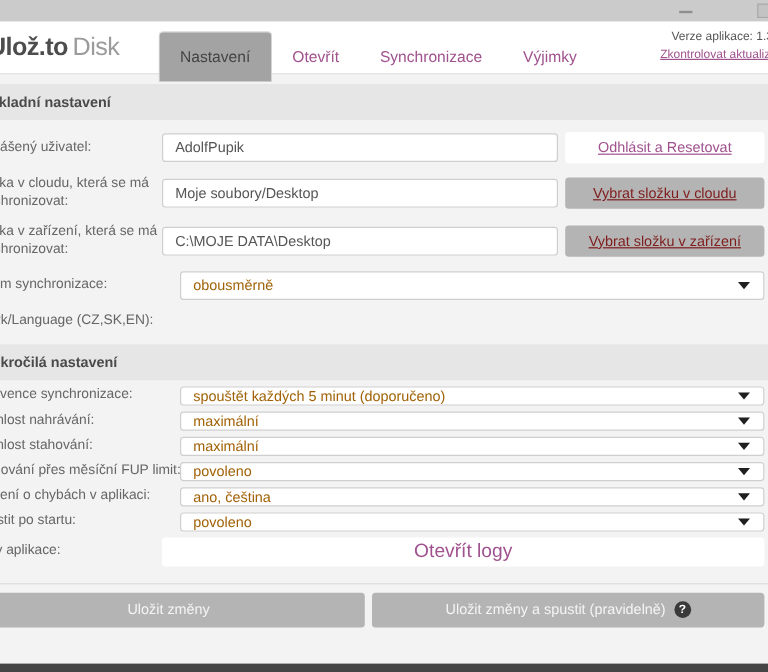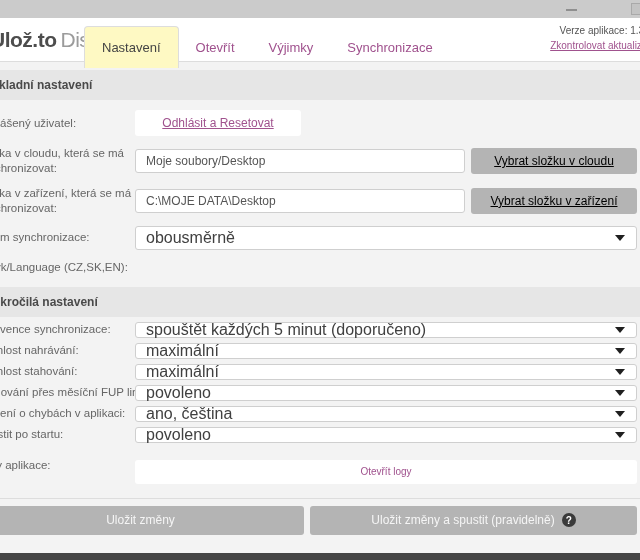--- a/index.html
+++ b/index.html
@@ -22,46 +22,46 @@
   .min-dash{position:absolute;left:604px;top:9px;width:11px;height:2px;background:#8f8f8f;}
   .ctrl-sliver{position:absolute;left:669px;top:3px;width:16px;height:12px;background:#c3c3c3;border:1px solid #a9a9a9;}
 
   
   .header{height:44px;background:#fff;border-bottom:1px solid #ddd;position:relative;padding-left:28px;display:flex;align-items:center;}
   .logo{font-size:21px;letter-spacing:-0.5px;white-space:nowrap;line-height:1;}
   .logo .lp{color:#4d4d4d;font-weight:bold;}
   .logo .ls{color:#9b9b9b;font-weight:normal;margin-left:4px;}
   .tabs{position:absolute;left:122px;top:8px;height:42px;display:flex;z-index:2;}
   .tab{padding:0 17px;display:flex;align-items:center;font-size:13px;color:var(--accent);cursor:default;}
-  .tab.active{background:#fef9c3;border:1px solid #ddd;border-bottom:none;border-radius:4px 4px 0 0;color:#444;}
+  .tab.active{background:#a3a3a3;border:1px solid #ddd;border-bottom:none;border-radius:4px 4px 0 0;color:#444;margin-left:48px;}
   .version{position:absolute;right:-6px;top:6px;text-align:right;font-size:10px;color:#555;line-height:1.45;white-space:nowrap;}
   .version a{color:var(--accent);text-decoration:underline;}
 
   
   .content{background:var(--bg);}
   .band{margin-top:8px;background:var(--band);color:var(--text-dark);font-size:12px;font-weight:bold;padding:8px 0 8px 23px;}
   .band.second{margin-top:12px;}
   .form{padding:0 15px;}
   .row{display:flex;margin-top:10px;align-items:center;}
   .row.compact{margin-top:5px;}
   .label{width:158px;flex:none;font-size:11.5px;color:var(--text-label);line-height:1.3;padding-right:2px;}
   .label.nowrap{white-space:nowrap;}
   .fieldwrap{flex:1;display:flex;gap:6px;align-items:center;min-width:0;}
   input.text{flex:1;height:24px;border:1px solid var(--border);border-radius:3px;background:#fff;
     padding:0 10px;font-size:12px;color:#555;font-family:inherit;outline:none;min-width:0;}
   .btn{flex:none;width:166px;height:26px;border-radius:3px;font-size:12px;display:flex;align-items:center;justify-content:center;cursor:default;text-decoration:underline;}
   .btn-white{background:#fff;color:var(--accent);}
-  .btn-gray{background:var(--btn-gray);color:#000000;}
+  .btn-gray{background:var(--btn-gray);color:#7f1d1d;}
   .select{flex:1;height:24px;border:1px solid var(--border);border-radius:3px;background:#fff;
-    font-size:16px;color:#404040;display:flex;align-items:center;padding:0 28px 0 10px;position:relative;min-width:0;}
+    font-size:12px;color:#a16207;display:flex;align-items:center;padding:0 28px 0 10px;position:relative;min-width:0;margin-left:15px;}
   .row.compact .select{height:16px;}
   .caret{position:absolute;right:11px;top:50%;margin-top:-3px;width:0;height:0;
     border-left:5px solid transparent;border-right:5px solid transparent;border-top:6px solid #1f1f1f;}
-  .linkbtn{flex:1;height:24px;border-radius:3px;background:#fff;color:var(--accent);font-size:10px;
-    display:flex;align-items:center;justify-content:center;cursor:default;margin-top:12px;}
+  .linkbtn{flex:1;height:24px;border-radius:3px;background:#fff;color:var(--accent);font-size:16px;
+    display:flex;align-items:center;justify-content:center;cursor:default;}
 
   
   .footer{margin-top:14px;border-top:1px solid #ddd;padding:7px 15px 8px 15px;display:flex;gap:6px;}
   .footer .fbtn{flex:1;height:29px;border-radius:3px;background:var(--btn-gray);color:#f5f5f5;
     font-size:12px;display:flex;align-items:center;justify-content:center;gap:7px;cursor:default;}
   .qicon{width:14px;height:14px;border-radius:50%;background:#3a3a3a;color:#fff;font-size:10px;font-weight:bold;
     display:flex;align-items:center;justify-content:center;}
   .bottombar{position:fixed;left:0;right:0;bottom:0;height:7px;background:#454545;z-index:5;}
 </style>
 </head>
@@ -74,38 +74,39 @@
     <div class="ctrl-sliver"></div>
   </div>
 
   <div class="header">
     <div class="logo">
       <span class="lp">Ulož.to</span><span class="ls">Disk</span>
     </div>
     <div class="tabs">
       <div class="tab active">Nastavení</div>
       <div class="tab">Otevřít</div>
+      <div class="tab">Synchronizace</div>
       <div class="tab">Výjimky</div>
-      <div class="tab">Synchronizace</div>
     </div>
     <div class="version">
       <div>Verze aplikace: 1.3.48</div>
       <a href="#">Zkontrolovat aktualizace</a>
     </div>
   </div>
 
   <div class="content">
 
     <div class="band">Základní nastavení</div>
 
     <div class="form">
 
       <div class="row">
         <div class="label nowrap">Přihlášený uživatel:</div>
         <div class="fieldwrap">
+          <input class="text" type="text" value="AdolfPupik" style="">
           <div class="btn btn-white">Odhlásit a Resetovat</div>
         </div>
       </div>
 
       <div class="row">
         <div class="label">Složka v cloudu, která se má synchronizovat:</div>
         <div class="fieldwrap">
           <input class="text" type="text" value="Moje soubory/Desktop" style="">
           <div class="btn btn-gray">Vybrat složku v cloudu</div>
         </div>

